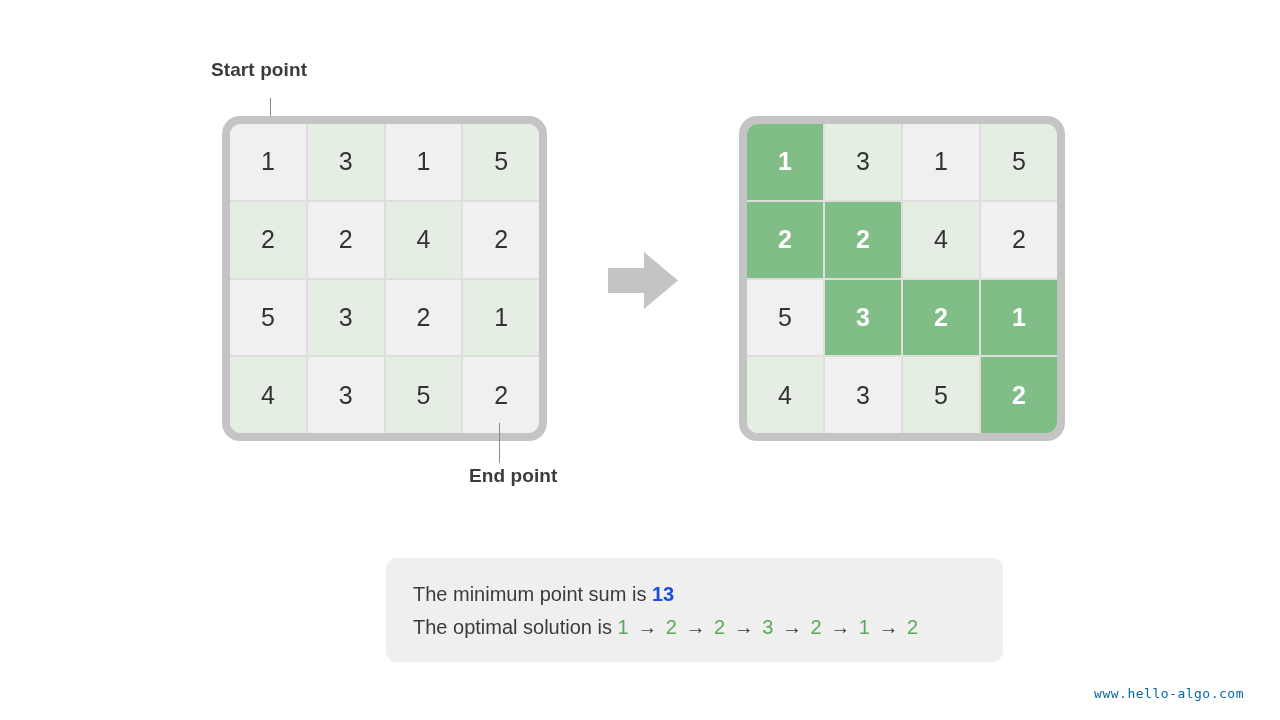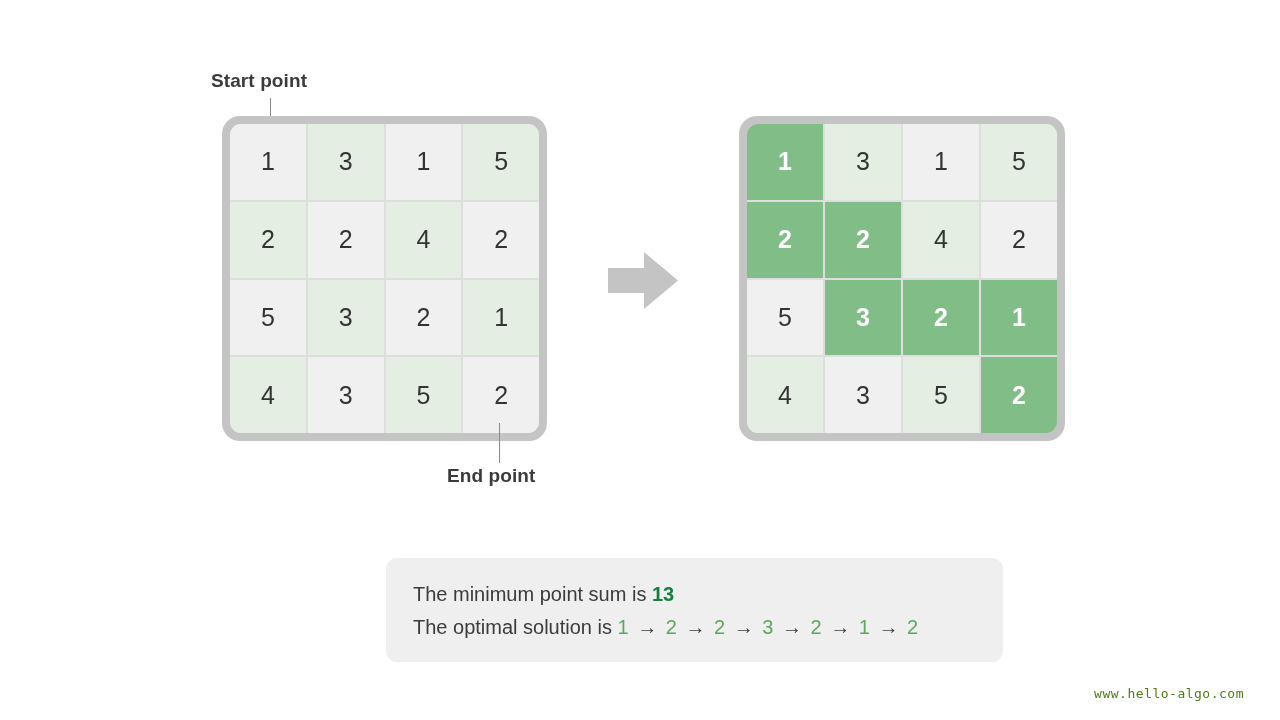--- a/index.html
+++ b/index.html
@@ -15,22 +15,22 @@
 
   
   .point-label {
     position: absolute;
     font-size: 19px;
     font-weight: bold;
     color: #3b3b3b;
     white-space: nowrap;
     letter-spacing: 0.1px;
   }
-  #start-label { left: 211px; top: 70px; }
-  #end-label   { left: 447px; top: 465px; }
+  #start-label { left: 211px; top: 59px; }
+  #end-label   { left: 469px; top: 465px; }
 
   .connector {
     position: absolute;
     width: 1px;
     background: #8a8a8a;
   }
   #start-connector { left: 270px; top: 98px;  height: 40px; }
   #end-connector   { left: 499px; top: 423px; height: 40px; }
 
   
@@ -94,32 +94,32 @@
     flex-direction: column;
     justify-content: center;
     gap: 13px;
   }
   .result-line {
     font-size: 20px;
     color: #3b3b3b;
     line-height: 1;
     white-space: nowrap;
   }
-  .green-bold { color: #15803d; font-weight: bold; }
+  .green-bold { color: #1d4ed8; font-weight: bold; }
   .green-num  { color: #5aa85d; }
   .arrow-glyph { color: #3b3b3b; padding: 0 3px; }
 
   
   #watermark {
     position: absolute;
     right: 36px;
     bottom: 19px;
     font-family: "DejaVu Sans Mono", monospace;
     font-size: 13px;
-    color: #4d7c0f;
+    color: #0369a1;
     letter-spacing: 0.5px;
   }
 </style>
 </head>
 <body>
 
 <div id="start-label" class="point-label">Start point</div>
 <div id="start-connector" class="connector"></div>
 
 <div id="grid-left" class="grid-frame">

